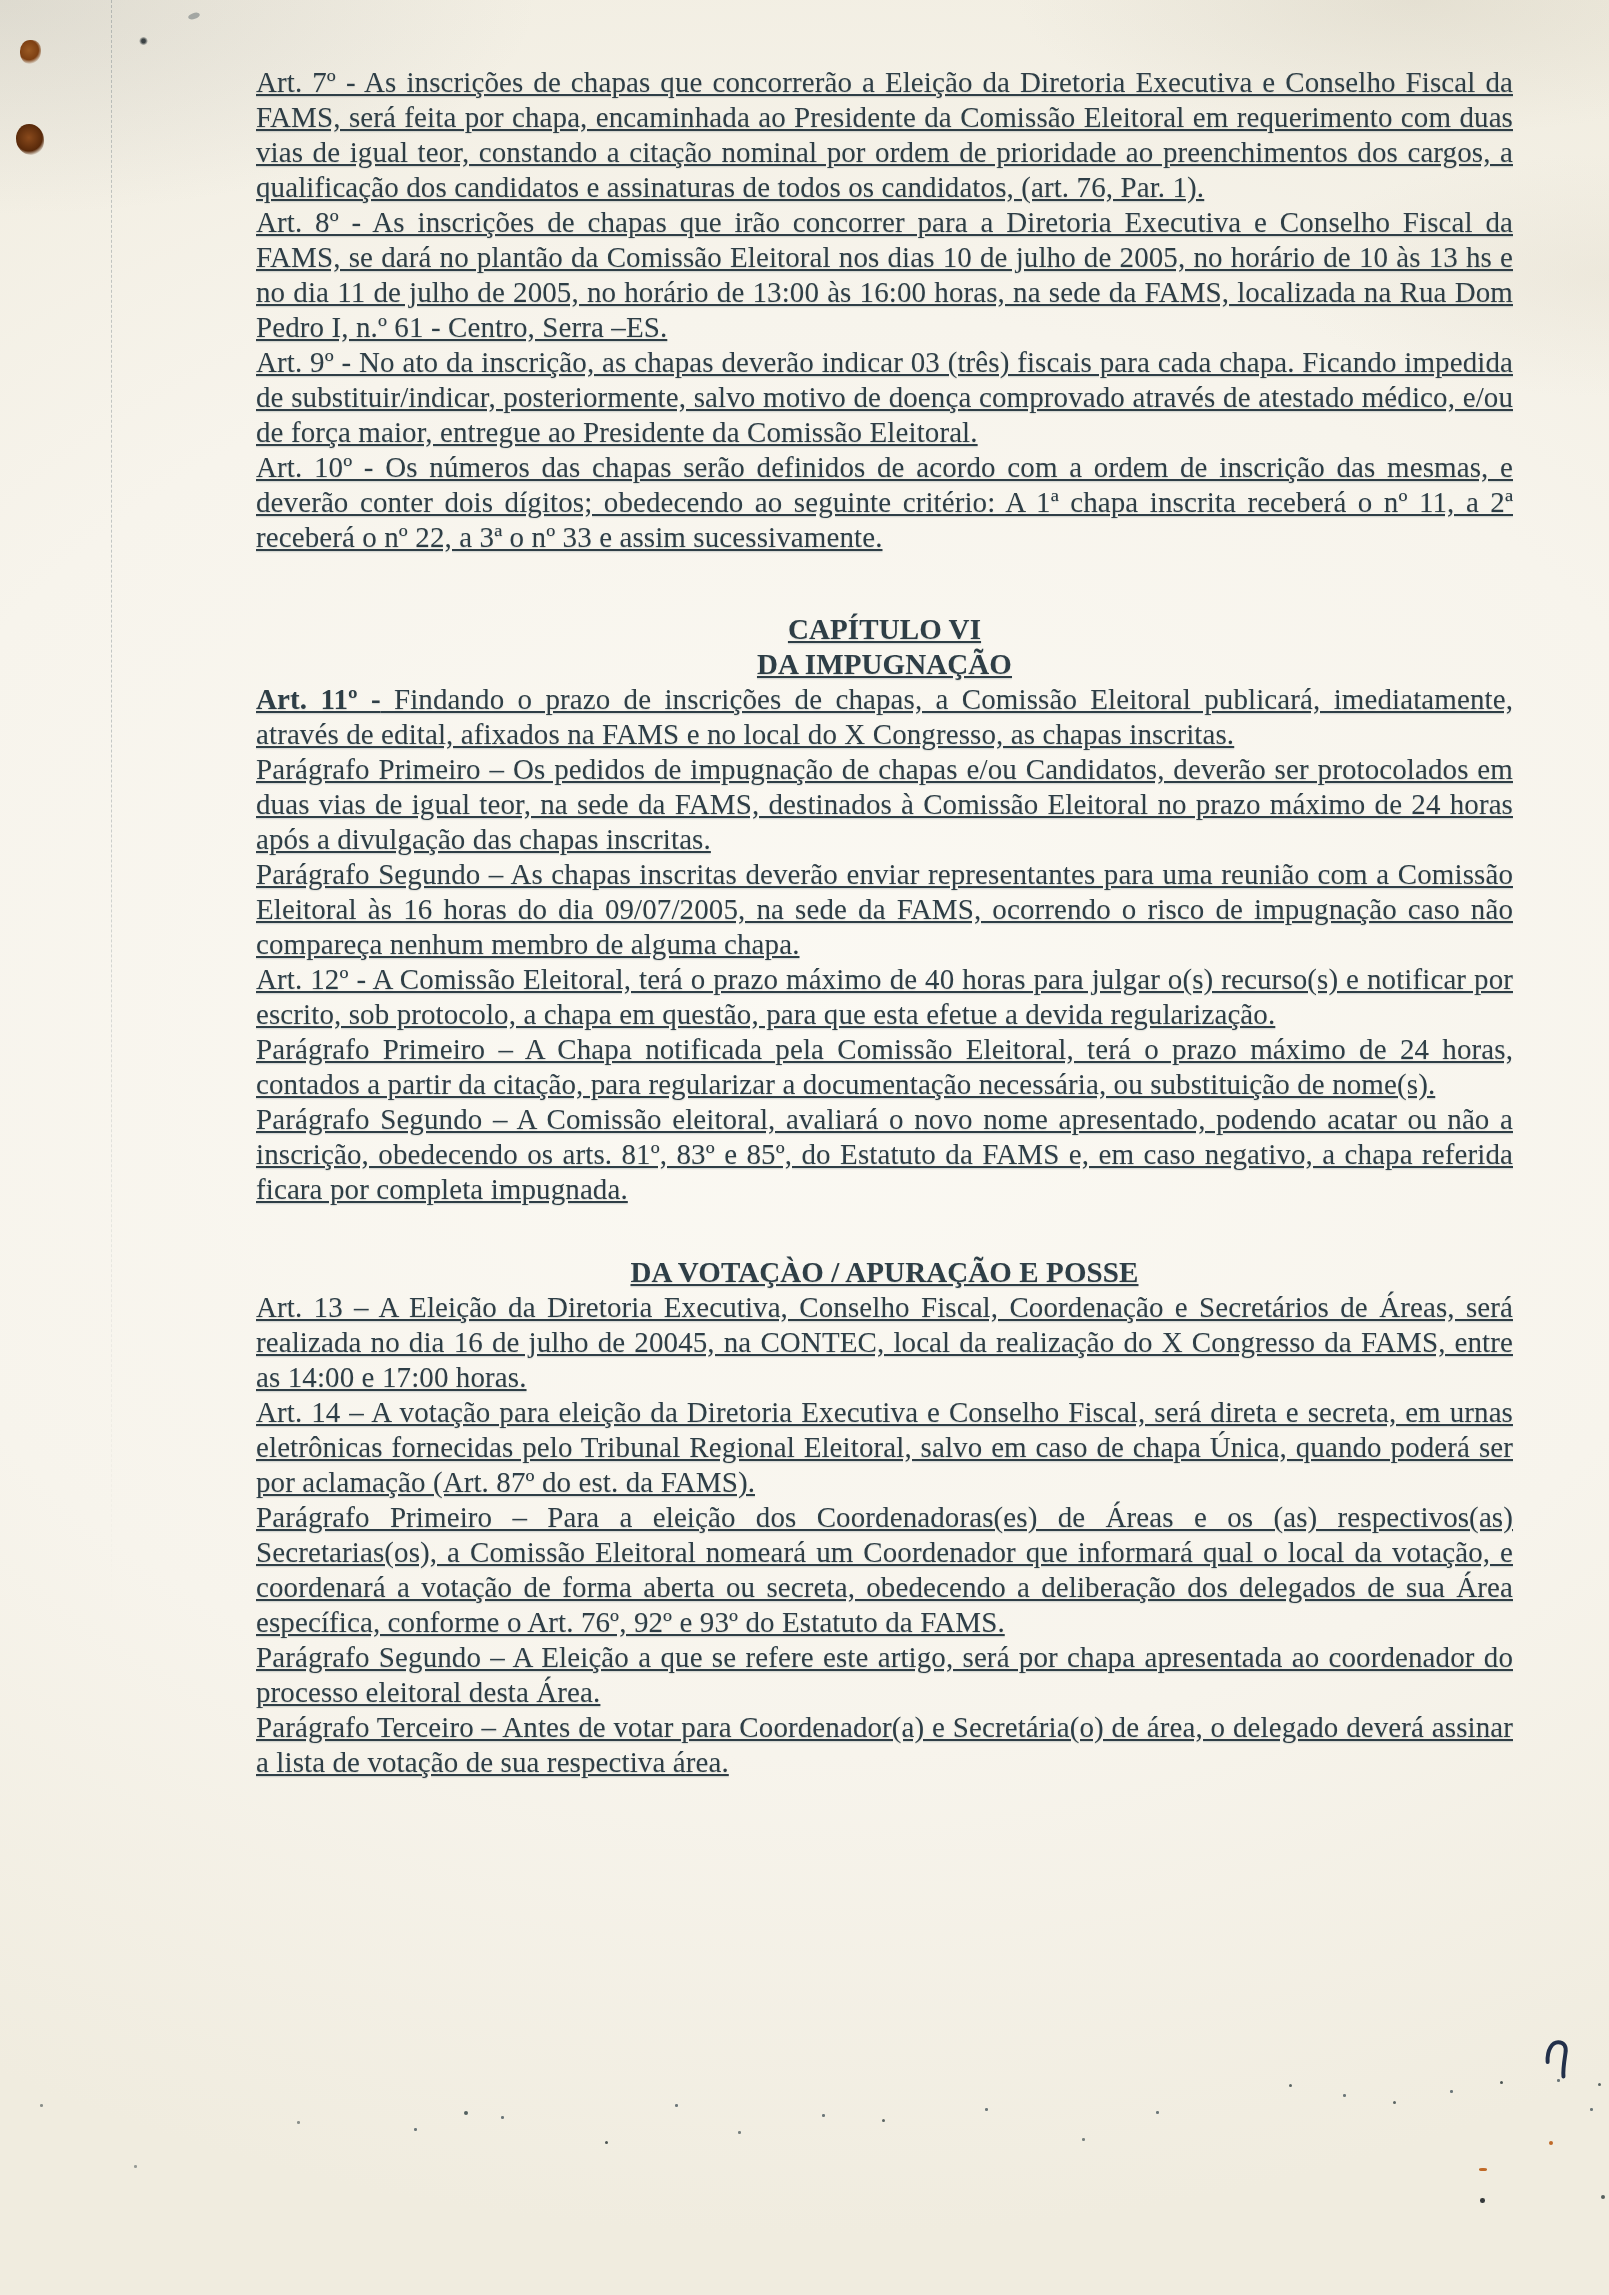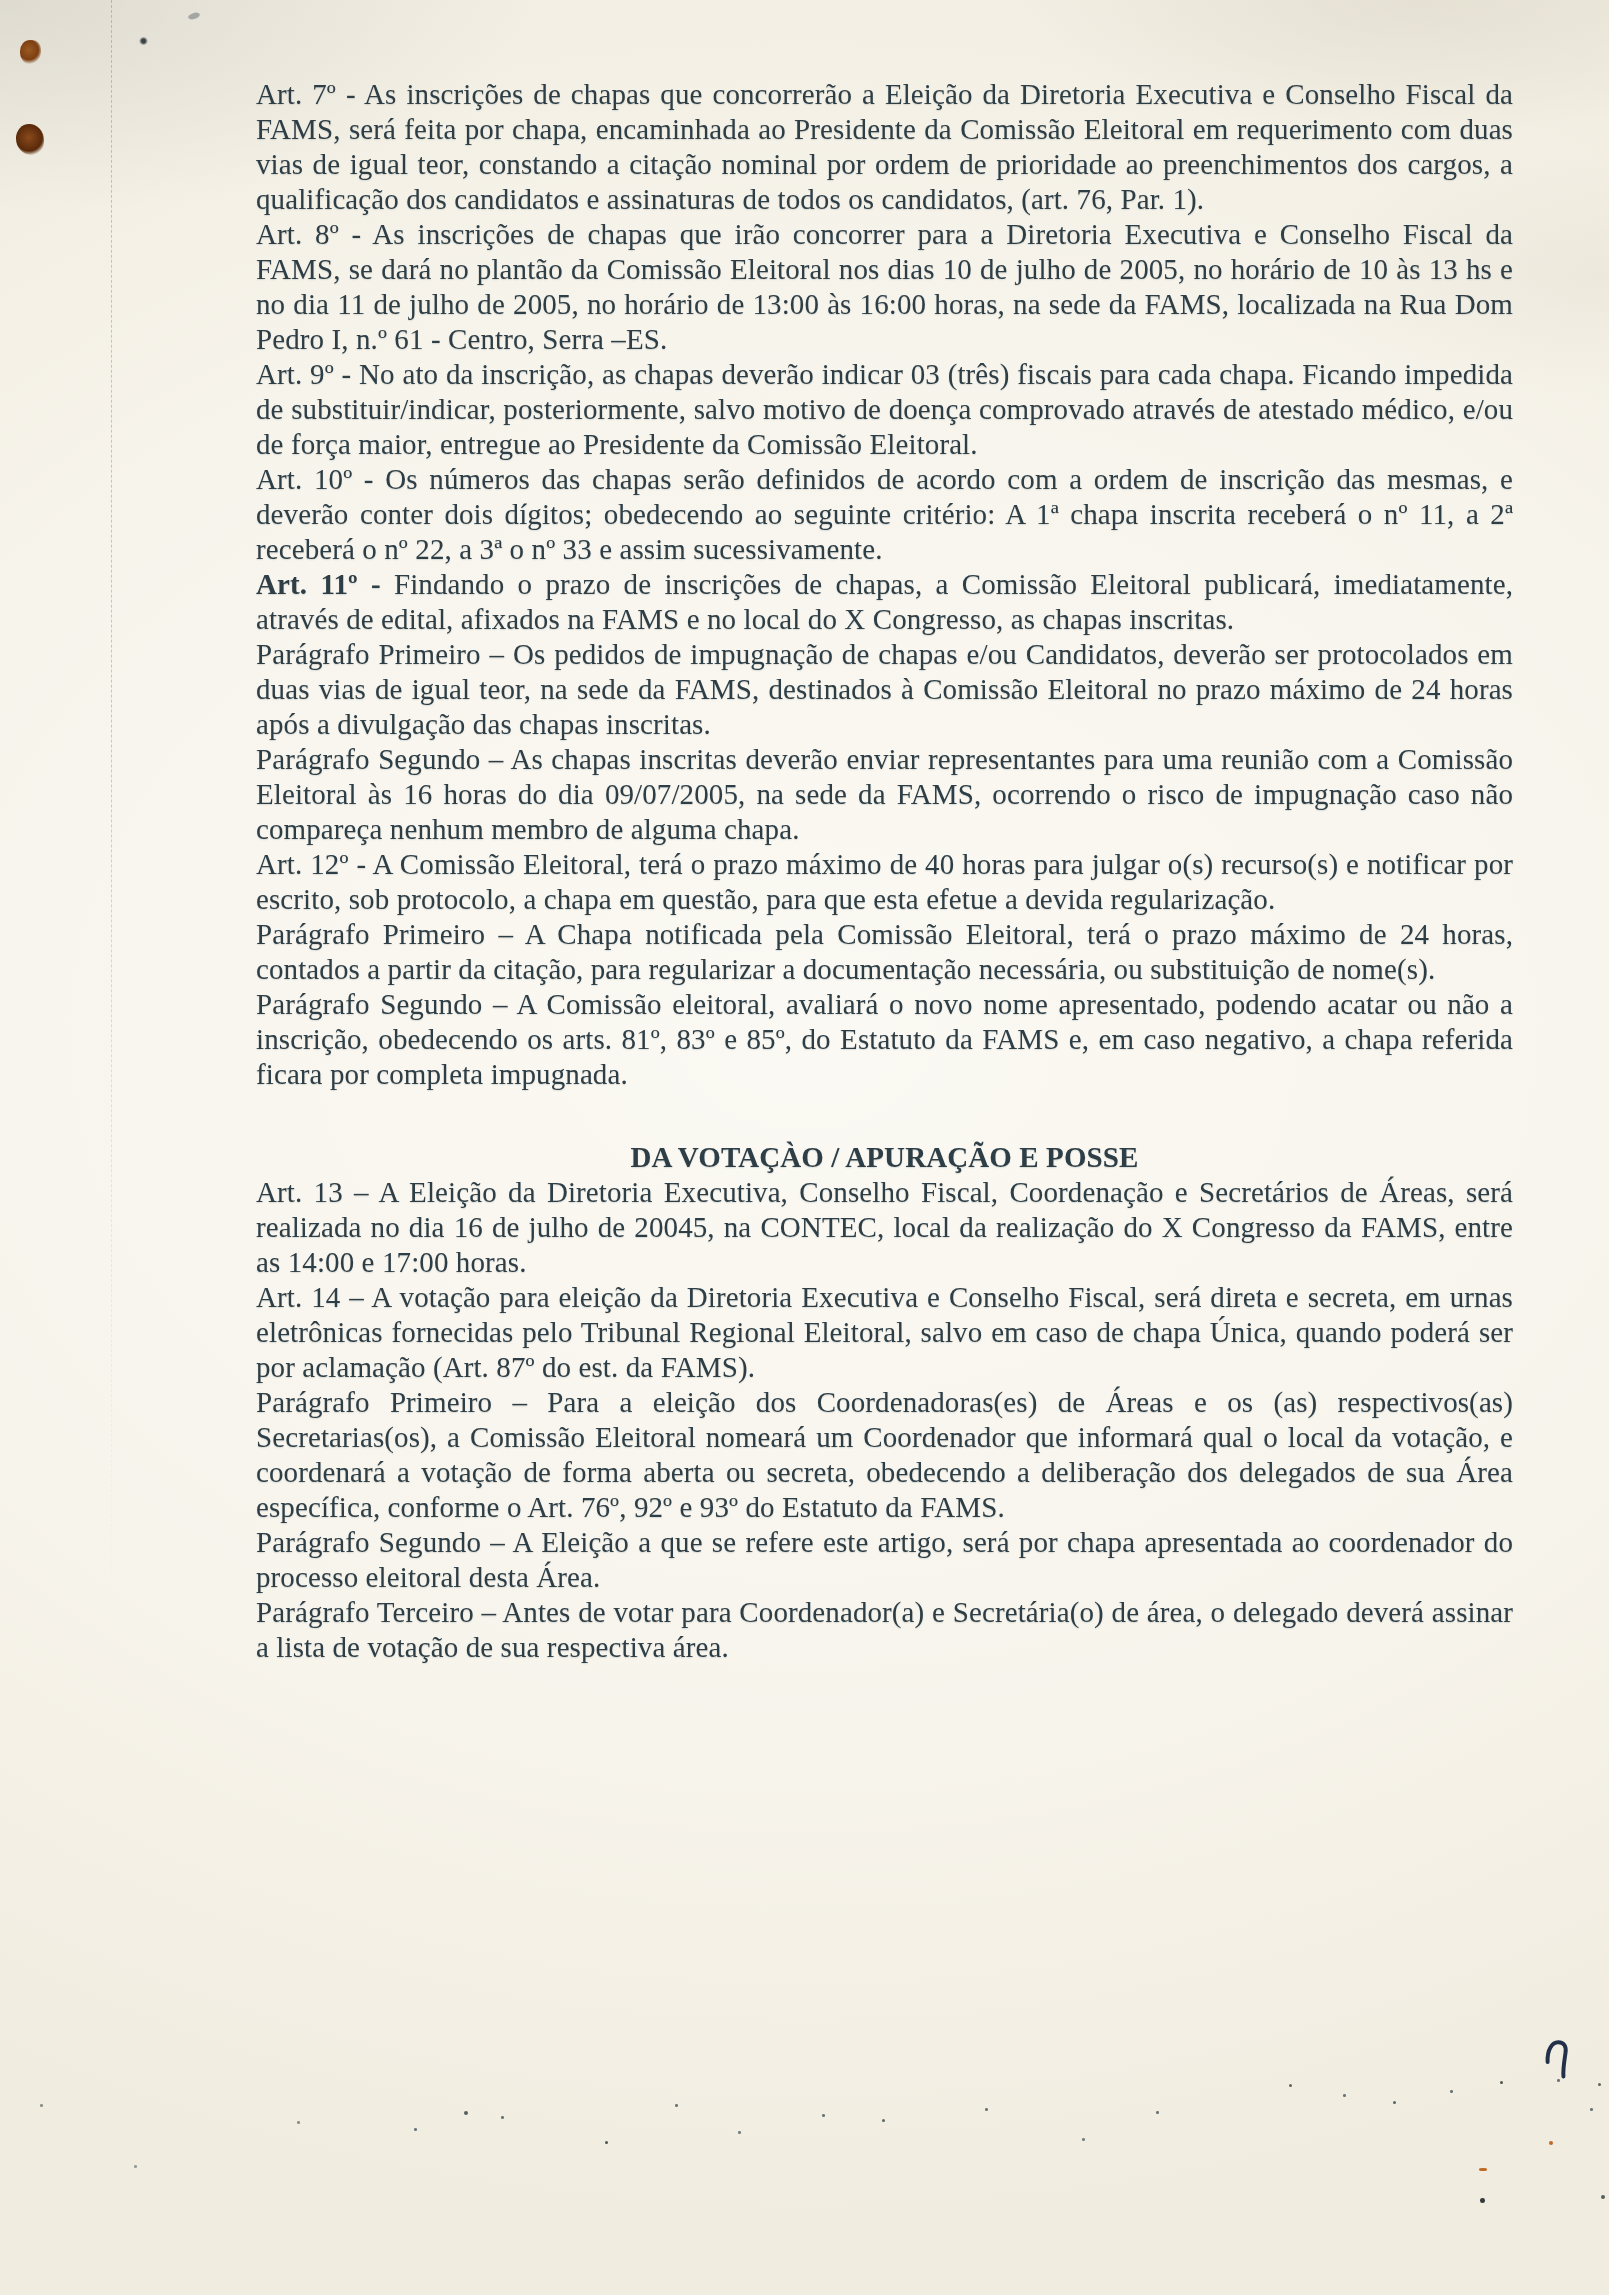--- a/index.html
+++ b/index.html
@@ -39,25 +39,26 @@
     background: radial-gradient(circle, #3b4244 30%, rgba(59,66,68,0) 75%);
     border-radius: 50%;
   }
   .tick-mark {
     position: absolute; left: 188px; top: 13.4px; width: 12px; height: 6px;
     background: rgba(110,118,120,0.55); border-radius: 50%;
     transform: rotate(-18deg);
   }
 
   .content {
-    position: absolute; left: 256px; top: 77px; width: 1257px;
+    position: absolute; left: 256px; top: 65px; width: 1257px;
     color: #2e3e46;
     font-size: 29px; line-height: 35px;
     text-align: justify; letter-spacing: 0.1px;
     text-shadow: 0 1.3px 1.3px rgba(46,62,70,0.16);
+    text-decoration: underline;
   }
   .content p { margin: 0; }
   .lead { font-weight: bold; }
   .chapter { text-align: center; font-weight: bold; }
   .chapter-vi  { margin-top: 57px; }
   .chapter-vii { margin-top: 48px; }
 
   .pen-mark { position: absolute; left: 1543px; top: 2038px; }
 
   .sp { position: absolute; border-radius: 50%; }
@@ -72,20 +73,24 @@
   <div class="stain stain-2"></div>
   <div class="ink-dot"></div>
   <div class="tick-mark"></div>
 
   <div class="content">
     <p>Art. 7º - As inscrições de chapas que concorrerão a Eleição da Diretoria Executiva e Conselho Fiscal da FAMS, será feita por chapa, encaminhada ao Presidente da Comissão Eleitoral em requerimento com duas vias de igual teor, constando a citação nominal por ordem de prioridade ao preenchimentos dos cargos, a qualificação dos candidatos e assinaturas de todos os candidatos, (art. 76, Par. 1).</p>
     <p>Art. 8º - As inscrições de chapas que irão concorrer para a Diretoria Executiva e Conselho Fiscal da FAMS, se dará no plantão da Comissão Eleitoral nos dias 10 de julho de 2005, no horário de 10 às 13 hs e no dia 11 de julho de 2005, no horário de 13:00 às 16:00 horas, na sede da FAMS, localizada na Rua Dom Pedro I, n.º 61 - Centro, Serra –ES.</p>
     <p>Art. 9º - No ato da inscrição, as chapas deverão indicar 03 (três) fiscais para cada chapa. Ficando impedida de substituir/indicar, posteriormente, salvo motivo de doença comprovado através de atestado médico, e/ou de força maior, entregue ao Presidente da Comissão Eleitoral.</p>
     <p>Art. 10º - Os números das chapas serão definidos de acordo com a ordem de inscrição das mesmas, e deverão conter dois dígitos; obedecendo ao seguinte critério: A 1ª chapa inscrita receberá o nº 11, a 2ª receberá o nº 22, a 3ª o nº 33 e assim sucessivamente.</p>
 
+    <div class="chapter chapter-vi">
+      <div>CAPÍTULO VI</div>
+      <div>DA IMPUGNAÇÃO</div>
+    </div>
 
     <p><span class="lead">Art. 11º -</span><span> Findando o prazo de inscrições de chapas, a Comissão Eleitoral publicará, imediatamente, através de edital, afixados na FAMS e no local do X Congresso, as chapas inscritas.</span></p>
     <p>Parágrafo Primeiro – Os pedidos de impugnação de chapas e/ou Candidatos, deverão ser protocolados em duas vias de igual teor, na sede da FAMS, destinados à Comissão Eleitoral no prazo máximo de 24 horas após a divulgação das chapas inscritas.</p>
     <p>Parágrafo Segundo – As chapas inscritas deverão enviar representantes para uma reunião com a Comissão Eleitoral às 16 horas do dia 09/07/2005, na sede da FAMS,  ocorrendo o risco de impugnação caso não compareça nenhum membro de alguma chapa.</p>
     <p>Art. 12º - A Comissão Eleitoral, terá o prazo máximo de 40 horas para julgar o(s) recurso(s) e notificar por escrito, sob protocolo, a chapa em questão, para que esta efetue a devida regularização.</p>
     <p>Parágrafo Primeiro – A Chapa notificada pela Comissão Eleitoral, terá o prazo máximo de 24 horas, contados a partir da citação, para regularizar a documentação necessária, ou substituição de nome(s).</p>
     <p>Parágrafo Segundo – A Comissão eleitoral, avaliará o novo nome apresentado, podendo acatar ou não a inscrição, obedecendo os arts. 81º, 83º e 85º, do Estatuto da FAMS e, em caso negativo, a chapa referida ficara por completa impugnada.</p>
 
     <div class="chapter chapter-vii">
       <div>DA VOTAÇÀO / APURAÇÃO E POSSE</div>

